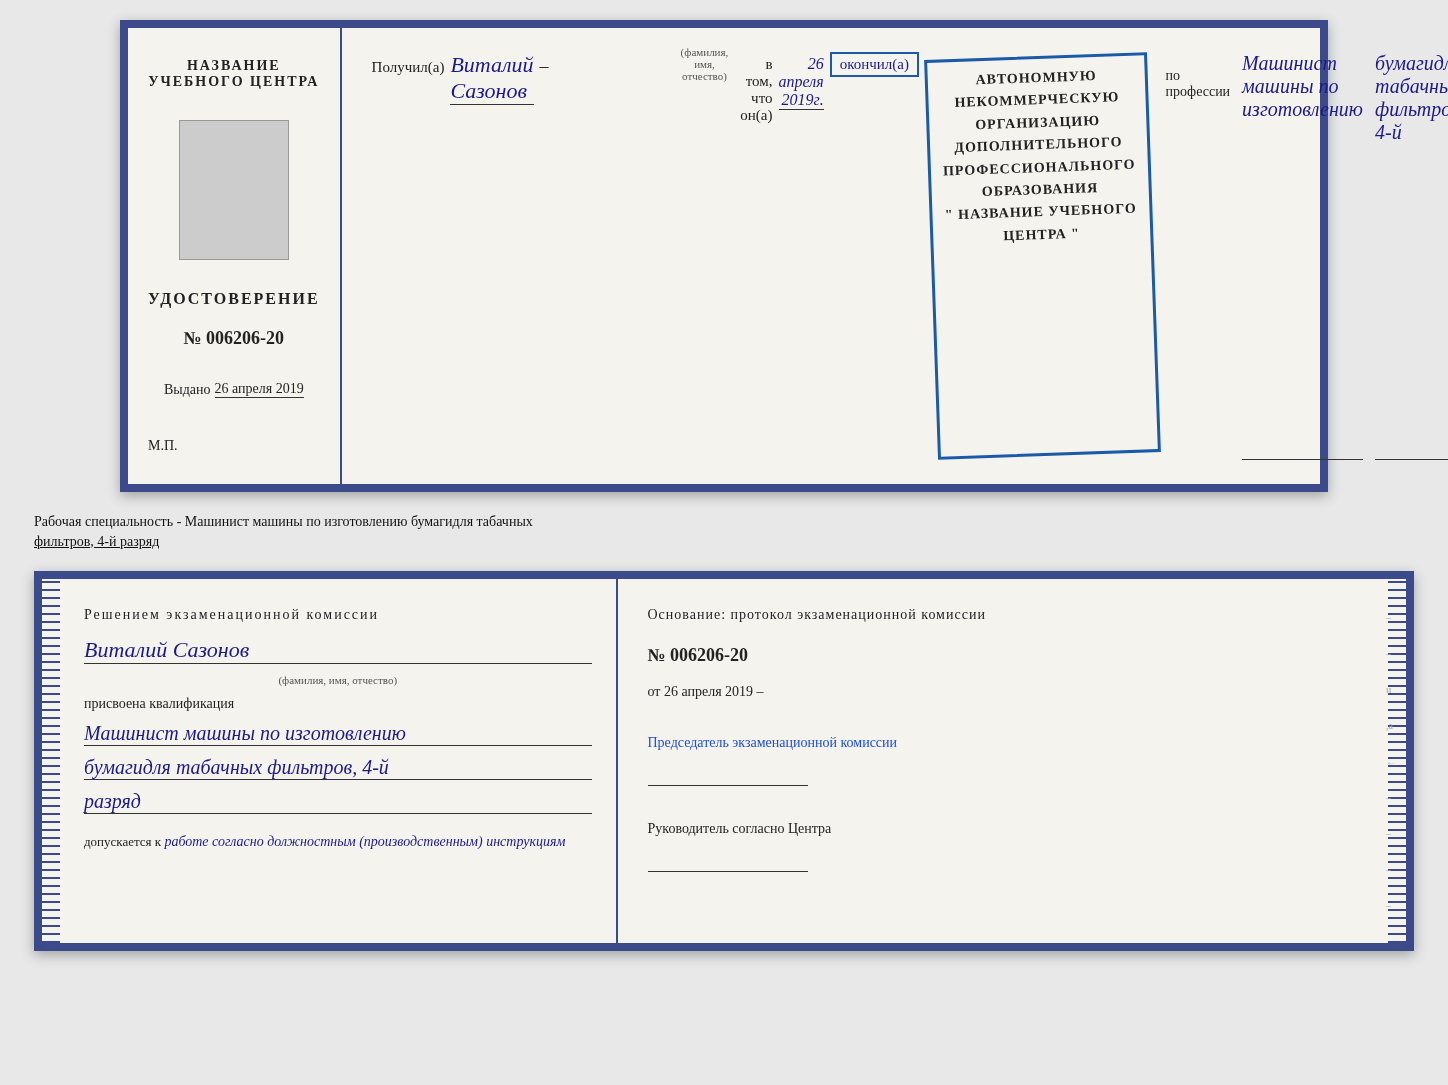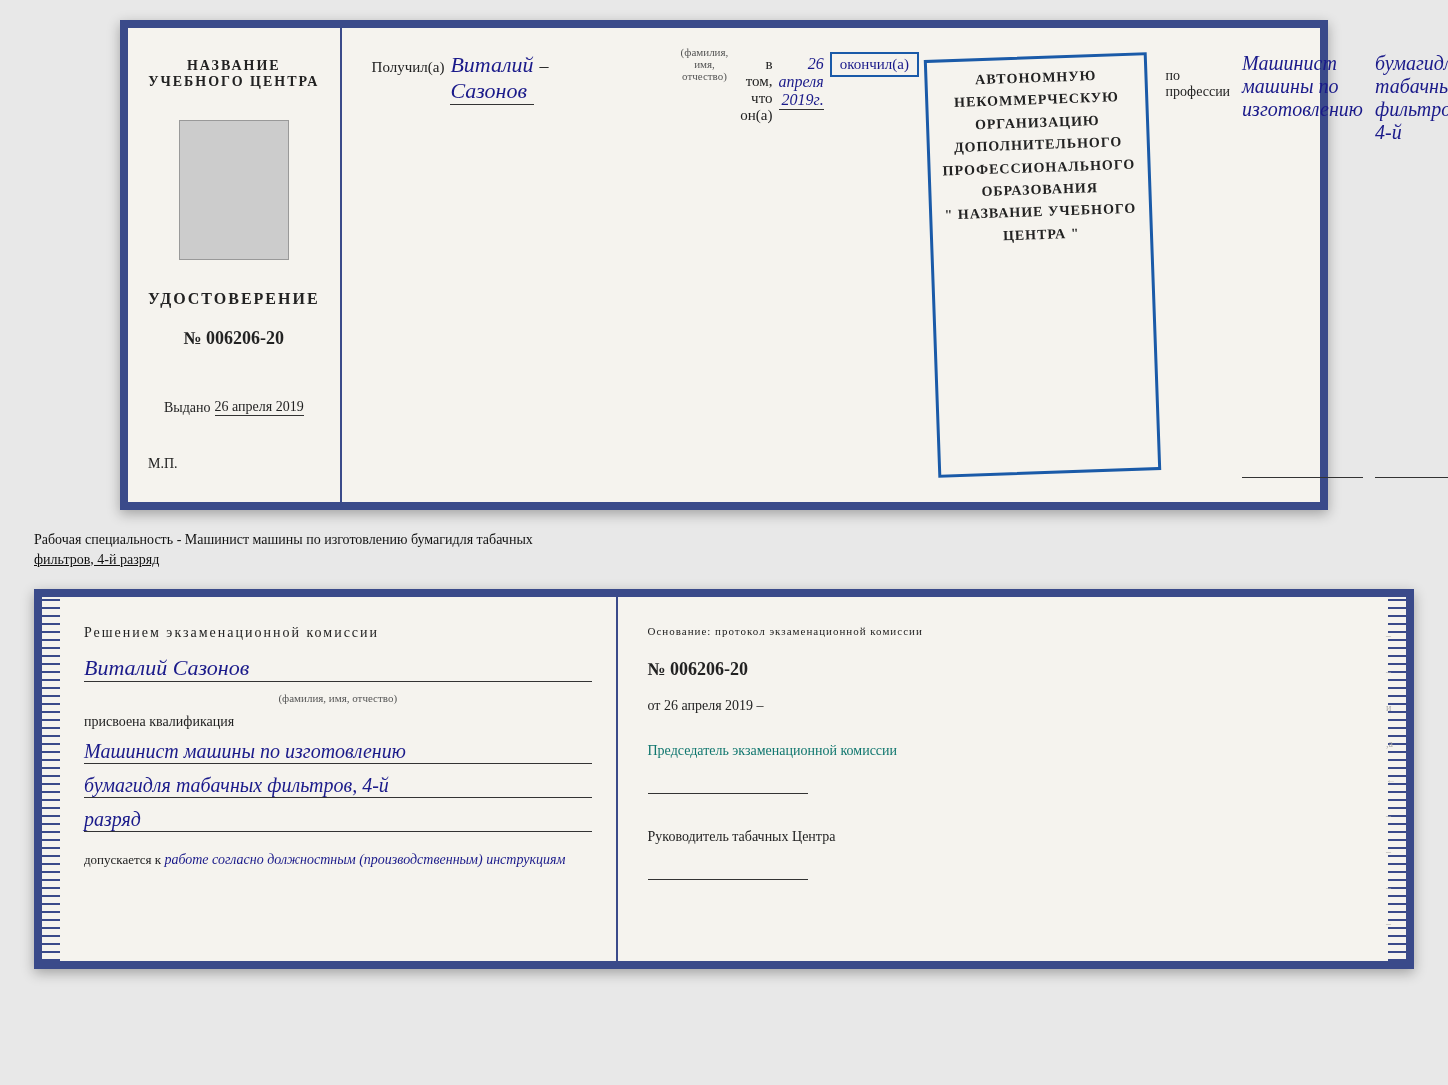--- a/index.html
+++ b/index.html
@@ -79,21 +79,21 @@
       color: #222;
       text-align: center;
     }
 
     .cert-issued-line {
       display: flex;
       align-items: flex-end;
       gap: 4px;
       font-size: 14px;
       color: #222;
-      margin-top: 30px;
+      margin-top: 12px;
     }
 
     .cert-issued-label {
       font-size: 14px;
       color: #222;
     }
 
     .cert-issued-value {
       font-size: 14px;
       color: #222;
@@ -311,42 +311,42 @@
 
     .admitted-value {
       font-family: 'Palatino Linotype', cursive;
       font-size: 14px;
       color: #1a1a8a;
       font-style: italic;
     }
 
     
     .basis-label {
-      font-size: 11px;
+      font-size: 14px;
       letter-spacing: 1px;
       color: #222;
     }
 
     .protocol-number {
       font-size: 18px;
       color: #222;
       margin-top: 10px;
       font-weight: bold;
     }
 
     .protocol-date {
       font-size: 14px;
       color: #222;
       margin-top: 6px;
     }
 
     .chairman-label {
       font-size: 14px;
-      color: #0f766e;
-      margin-top: 14px;
+      color: #1d4ed8;
+      margin-top: 20px;
       line-height: 1.5;
     }
 
     .signature-line {
       border-bottom: 1px solid #333;
       width: 160px;
       margin-top: 20px;
     }
 
     .head-label {
@@ -487,21 +487,21 @@
     <div class="bottom-right">
       <div class="basis-label">Основание: протокол экзаменационной  комиссии</div>
       <div class="protocol-number">№  006206-20</div>
       <div class="protocol-date">
         <span>от</span>
         <span>26 апреля 2019</span>
         <span> –</span>
       </div>
       <div class="chairman-label">Председатель экзаменационной комиссии</div>
       <div class="signature-line"></div>
-      <div class="head-label">Руководитель табачных Центра</div>
+      <div class="head-label">Руководитель согласно Центра</div>
       <div class="head-sig-line"></div>
 
       <div class="right-edge-chars">
         <span>–</span>
           <span>–</span>
           <span>и</span>
           <span>,а</span>
           <span>←</span>
           <span>–</span>
           <span>–</span>

